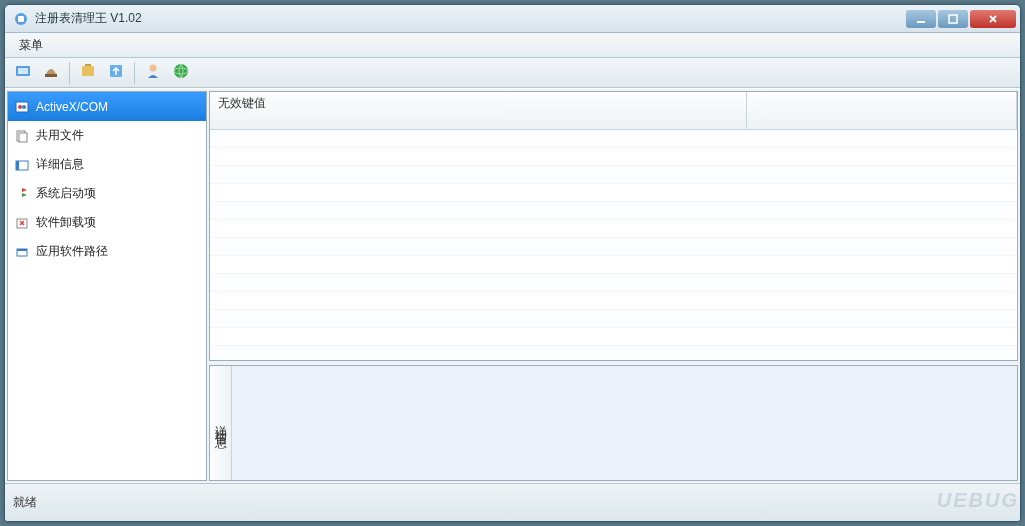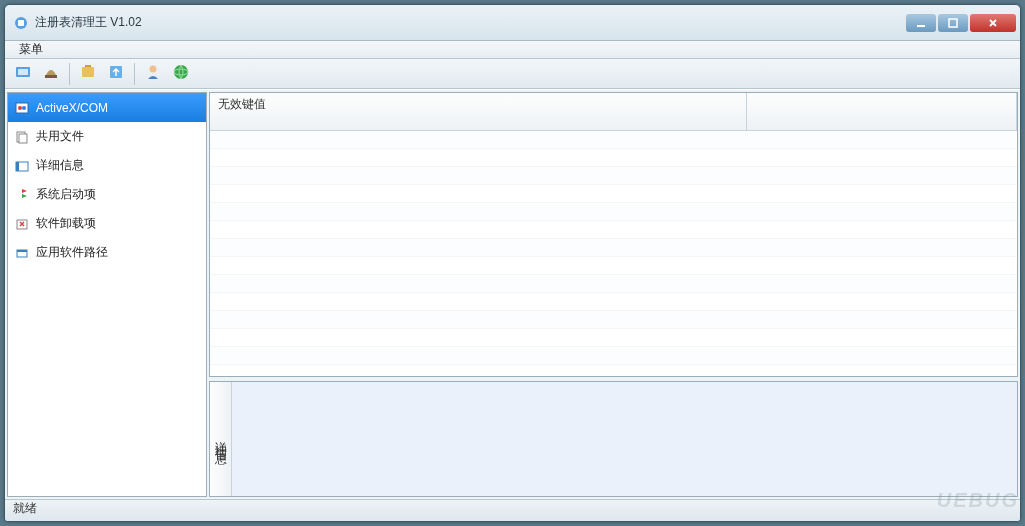--- a/index.html
+++ b/index.html
@@ -7,35 +7,35 @@
 
 .window {
   position: absolute; left: 4px; top: 4px; right: 4px; bottom: 4px;
   background: linear-gradient(#e8f0f5, #d5e2ea);
   border: 1px solid #3a5a6a; border-radius: 6px 6px 4px 4px;
   display: flex; flex-direction: column; overflow: hidden;
   box-shadow: 0 0 4px rgba(0,0,0,.3);
 }
 
 .titlebar {
-  height: 36px; display: flex; align-items: center; padding: 0 4px 0 8px;
+  height: 28px; display: flex; align-items: center; padding: 0 4px 0 8px;
   background: linear-gradient(#eaf2f7, #d8e4ec);
   border-bottom: 1px solid #a8b8c4;
 }
 .titlebar .app-icon { width:16px; height:16px; margin-right:6px; display:flex; align-items:center; justify-content:center; }
 .titlebar .title { color:#2a3a44; flex:1; }
 .winbtns { display:flex; gap:2px; }
 .winbtn { width:30px; height:18px; border-radius:3px; display:flex; align-items:center; justify-content:center; color:#fff; }
 .winbtn.min { background: linear-gradient(#a8c8e0,#6a9ac0); }
 .winbtn.max { background: linear-gradient(#a8c8e0,#6a9ac0); }
 .winbtn.close { width:46px; background: linear-gradient(#e07a72,#c0322a); }
 .winbtn svg { display:block; }
 
 .menubar {
-  height: 18px; background: linear-gradient(#f5f8fa,#e6edf2);
+  height: 25px; background: linear-gradient(#f5f8fa,#e6edf2);
   border-bottom: 1px solid #b8c6d0; display:flex; align-items:center; padding:0 6px;
 }
 .menubar .menu-item { padding:2px 8px; color:#222; }
 
 .toolbar {
   height: 30px; background: linear-gradient(#f2f6f9,#e2eaef);
   border-bottom: 1px solid #b8c6d0; display:flex; align-items:center; padding:0 6px; gap:4px;
 }
 .tbtn { width:24px; height:24px; border:1px solid transparent; border-radius:3px; display:flex; align-items:center; justify-content:center; }
 .tsep { width:1px; height:22px; background:#b8c6d0; margin:0 2px; }
@@ -70,22 +70,22 @@
   display:flex; align-items:stretch;
 }
 .detail-tab {
   width:22px; background: linear-gradient(90deg,#fdfdfd,#eef2f5);
   border-right:1px solid #c8d4dc; display:flex; align-items:center; justify-content:center;
   writing-mode: vertical-rl; text-orientation: upright; letter-spacing:4px; color:#333;
 }
 .detail-body { flex:1; }
 
 .statusbar {
-  height:22px; background: linear-gradient(#eef3f6,#dde7ed);
-  border-top:1px solid #b8c6d0; display:flex; padding:0 8px; color:#333;
+  height:38px; background: linear-gradient(#eef3f6,#dde7ed);
+  border-top:1px solid #b8c6d0; display:flex; align-items:center; padding:0 8px; color:#333;
 }
 
 .watermark {
   position:absolute; right:6px; bottom:14px; color:rgba(120,140,150,.25);
   font-size:20px; font-weight:700; letter-spacing:2px; font-style:italic; pointer-events:none;
 }
 </style>
 </head>
 <body>
 

